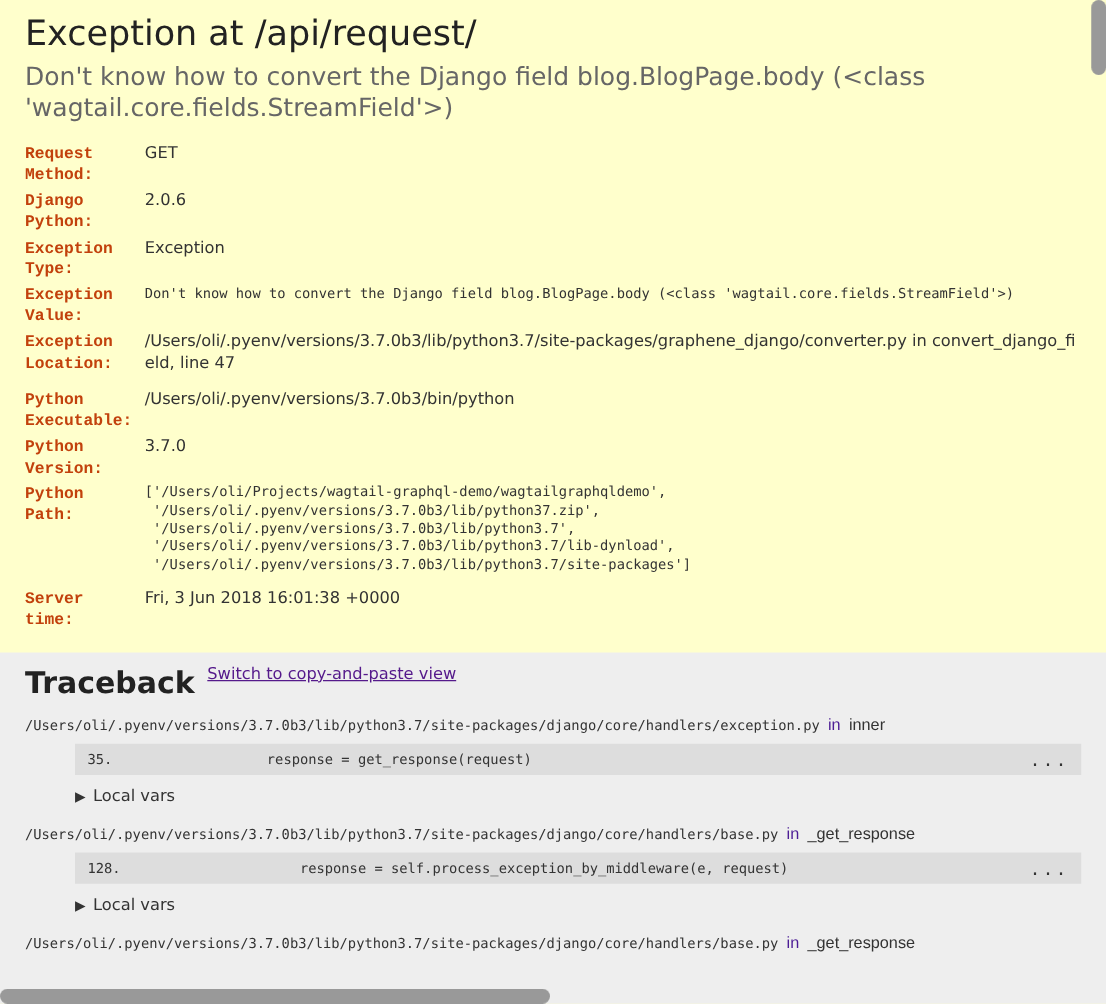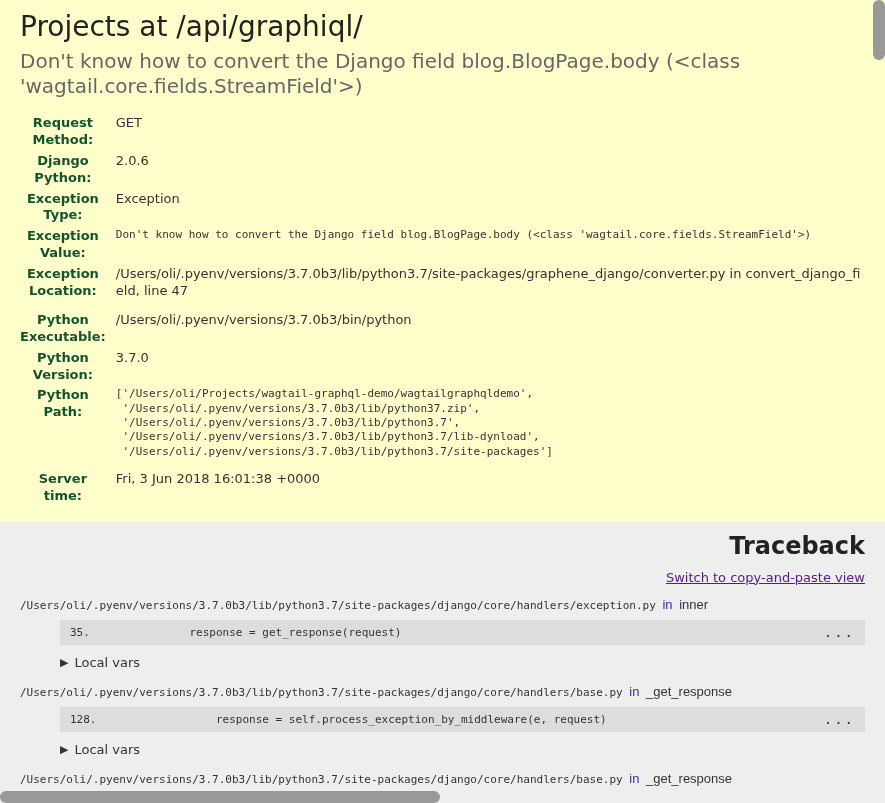--- a/index.html
+++ b/index.html
@@ -25,51 +25,51 @@
       font-size: 20px;
       color: #666;
       font-weight: normal;
       margin-bottom: 14px;
       line-height: 1.25;
     }
     .info-table {
       border-collapse: collapse;
     }
     .info-table th {
-      text-align: center;
+      text-align: left;
       font-weight: bold;
-      color: #14532d;
+      color: #c2410c;
       padding: 2px 8px 2px 0;
       vertical-align: top;
       width: 82px;
       font-size: 13px;
       line-height: 1.3;
+      font-family: Liberation Mono, monospace;
     }
     .info-table td {
       padding: 2px 0 10px 2px;
       vertical-align: top;
       font-size: 13px;
       word-break: break-all;
       line-height: 1.3;
       margin-left: 20px;
     }
     .info-table td.mono, .info-table td pre {
       font-family: Monaco, Consolas, monospace;
       font-size: 11px;
       white-space: pre;
     }
     .traceback-section {
       padding: 10px 20px;
     }
     .traceback-header {
       display: flex;
-      align-items: flex-end;
+      align-items: flex-start;
       gap: 10px;
       margin-bottom: 12px;
-      flex-direction: column;
     }
     .traceback-header h2 {
       font-size: 24px;
       font-weight: bold;
       color: #222;
     }
     .traceback-header a {
       color: #551a8b;
       text-decoration: underline;
       font-size: 13px;
@@ -92,22 +92,23 @@
       font-family: "Lucida Grande", Verdana, sans-serif;
       font-size: 13px;
     }
     .code-line {
       background: #ddd;
       margin-left: 40px;
       padding: 6px 10px;
       font-family: Monaco, Consolas, monospace;
       font-size: 11px;
       display: flex;
-      align-items: center;
+      align-items: flex-start;
       position: relative;
+      gap: 24px;
     }
     .code-line .lineno {
       width: 40px;
       display: inline-block;
     }
     .code-line .code-text {
       white-space: pre;
       flex: 1;
     }
     .code-line .dots {
@@ -145,21 +146,21 @@
       height: 12px;
       width: 440px;
       background: #999;
       border-radius: 6px;
     }
   </style>
 </head>
 <body>
 
 <div class="summary">
-  <h1>Projects at /api/graphiql/</h1>
+  <h1>Exception at /api/request/</h1>
   <div class="error-msg">Don't know how to convert the Django field blog.BlogPage.body (&lt;class 'wagtail.core.fields.StreamField'&gt;)</div>
 
   <table class="info-table">
     <tbody>
         <tr>
       <th>Request Method:</th>
       <td>GET</td>
     </tr>
     <tr>
       <th>Django Python:</th>

